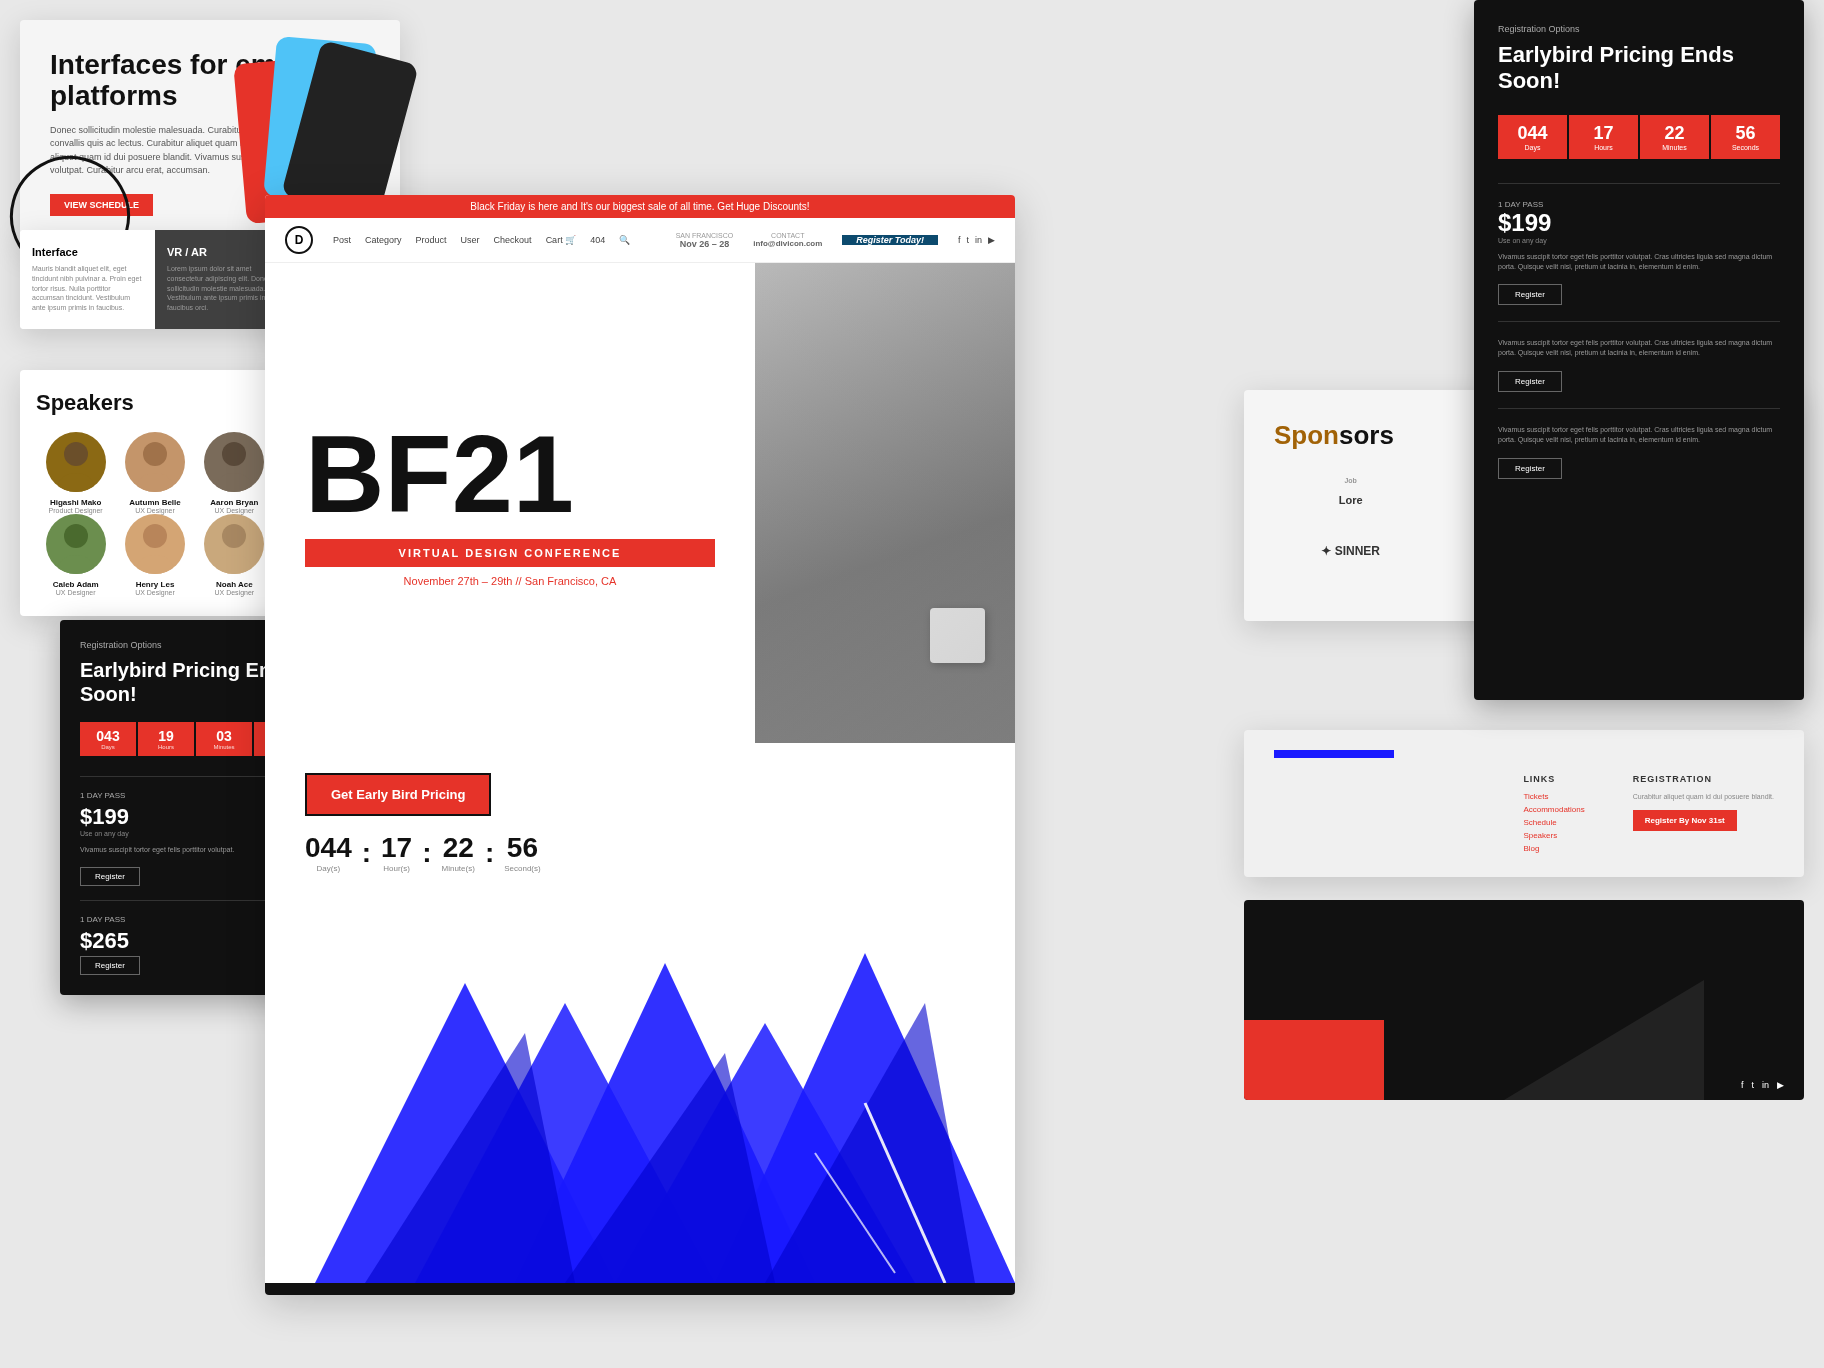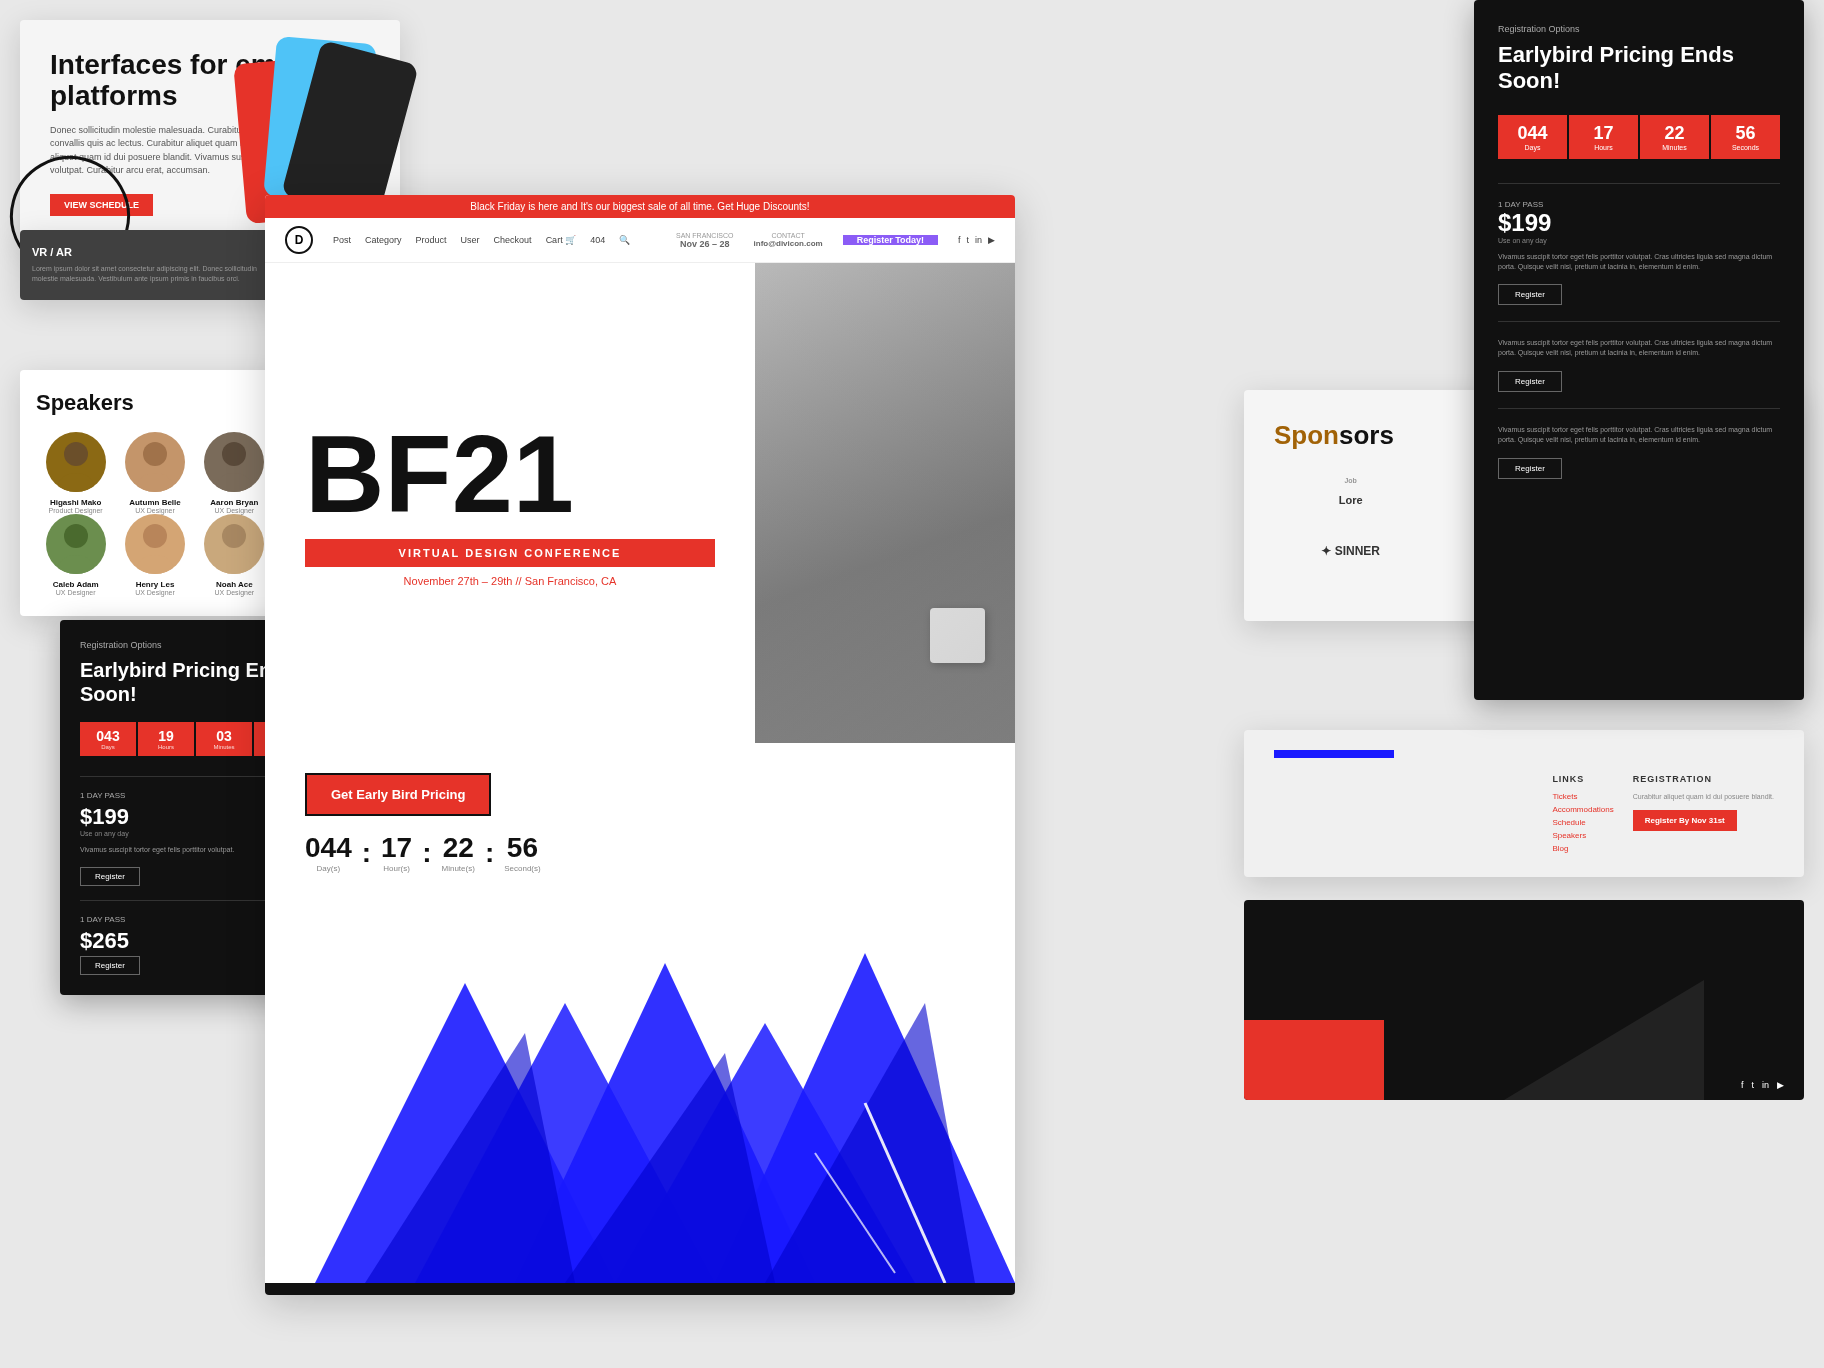--- a/index.html
+++ b/index.html
@@ -308,27 +308,28 @@
     .main-nav-links span { cursor: pointer; }
     .main-nav-meta {
       display: flex;
       gap: 20px;
       font-size: 8px;
       color: #666;
     }
     .meta-group { text-align: center; }
     .meta-label { color: #999; font-size: 7px; }
     .btn-register-today {
-      background: #8b5cf6;
+      background: #0c4a6e;
       color: white;
       border: none;
       padding: 0 14px;
       font-size: 9px;
       font-weight: bold;
       cursor: pointer;
+      font-style: italic;
     }
     .social-icons {
       display: flex;
       gap: 6px;
       font-size: 9px;
       color: #444;
     }
 
     .main-hero {
       display: flex;
@@ -543,21 +544,21 @@
       top: 730px; right: 20px;
       width: 560px;
       background: #f0f0f0;
       border-radius: 4px;
       box-shadow: 0 8px 30px rgba(0,0,0,0.15);
       z-index: 2;
       padding: 20px 30px;
     }
     .footer-cols {
       display: flex;
-      gap: 19px;
+      gap: 48px;
     }
     .footer-col-title {
       font-size: 9px;
       font-weight: bold;
       color: #333;
       letter-spacing: 1px;
       margin-bottom: 8px;
       text-transform: uppercase;
     }
     .footer-link {
@@ -652,20 +653,24 @@
     <span class="star-icon">✳</span>
     <div class="phone-card phone-card-3"></div>
     <div class="phone-card phone-card-2"></div>
     <div class="phone-card phone-card-1"></div>
   </div>
   <div class="curve-shape"></div>
 </div>
 
 <div class="card-brand">
   <div class="card-brand-header">
+    <div class="brand-col-interface">
+      <div class="brand-col-title">Interface</div>
+      <div class="brand-col-text">Mauris blandit aliquet elit, eget tincidunt nibh pulvinar a. Proin eget tortor risus. Nulla porttitor accumsan tincidunt. Vestibulum ante ipsum primis in faucibus.</div>
+    </div>
     <div class="brand-col-vrar">
       <div class="brand-col-title">VR / AR</div>
       <div class="brand-col-text">Lorem ipsum dolor sit amet consectetur adipiscing elit. Donec sollicitudin molestie malesuada. Vestibulum ante ipsum primis in faucibus orci.</div>
     </div>
   </div>
 </div>
 
 <div class="card-speakers">
   <div class="speakers-title">Speakers</div>
   <div class="speakers-grid">

